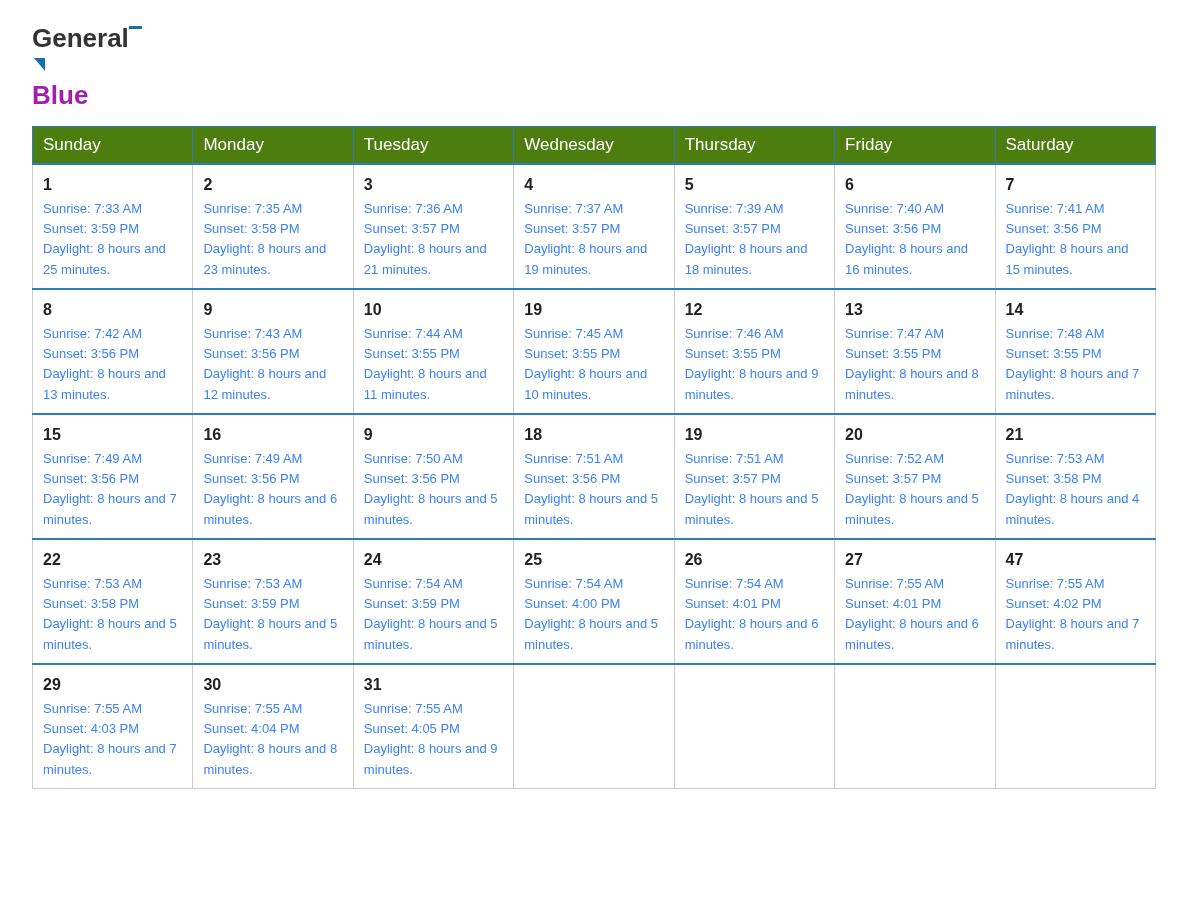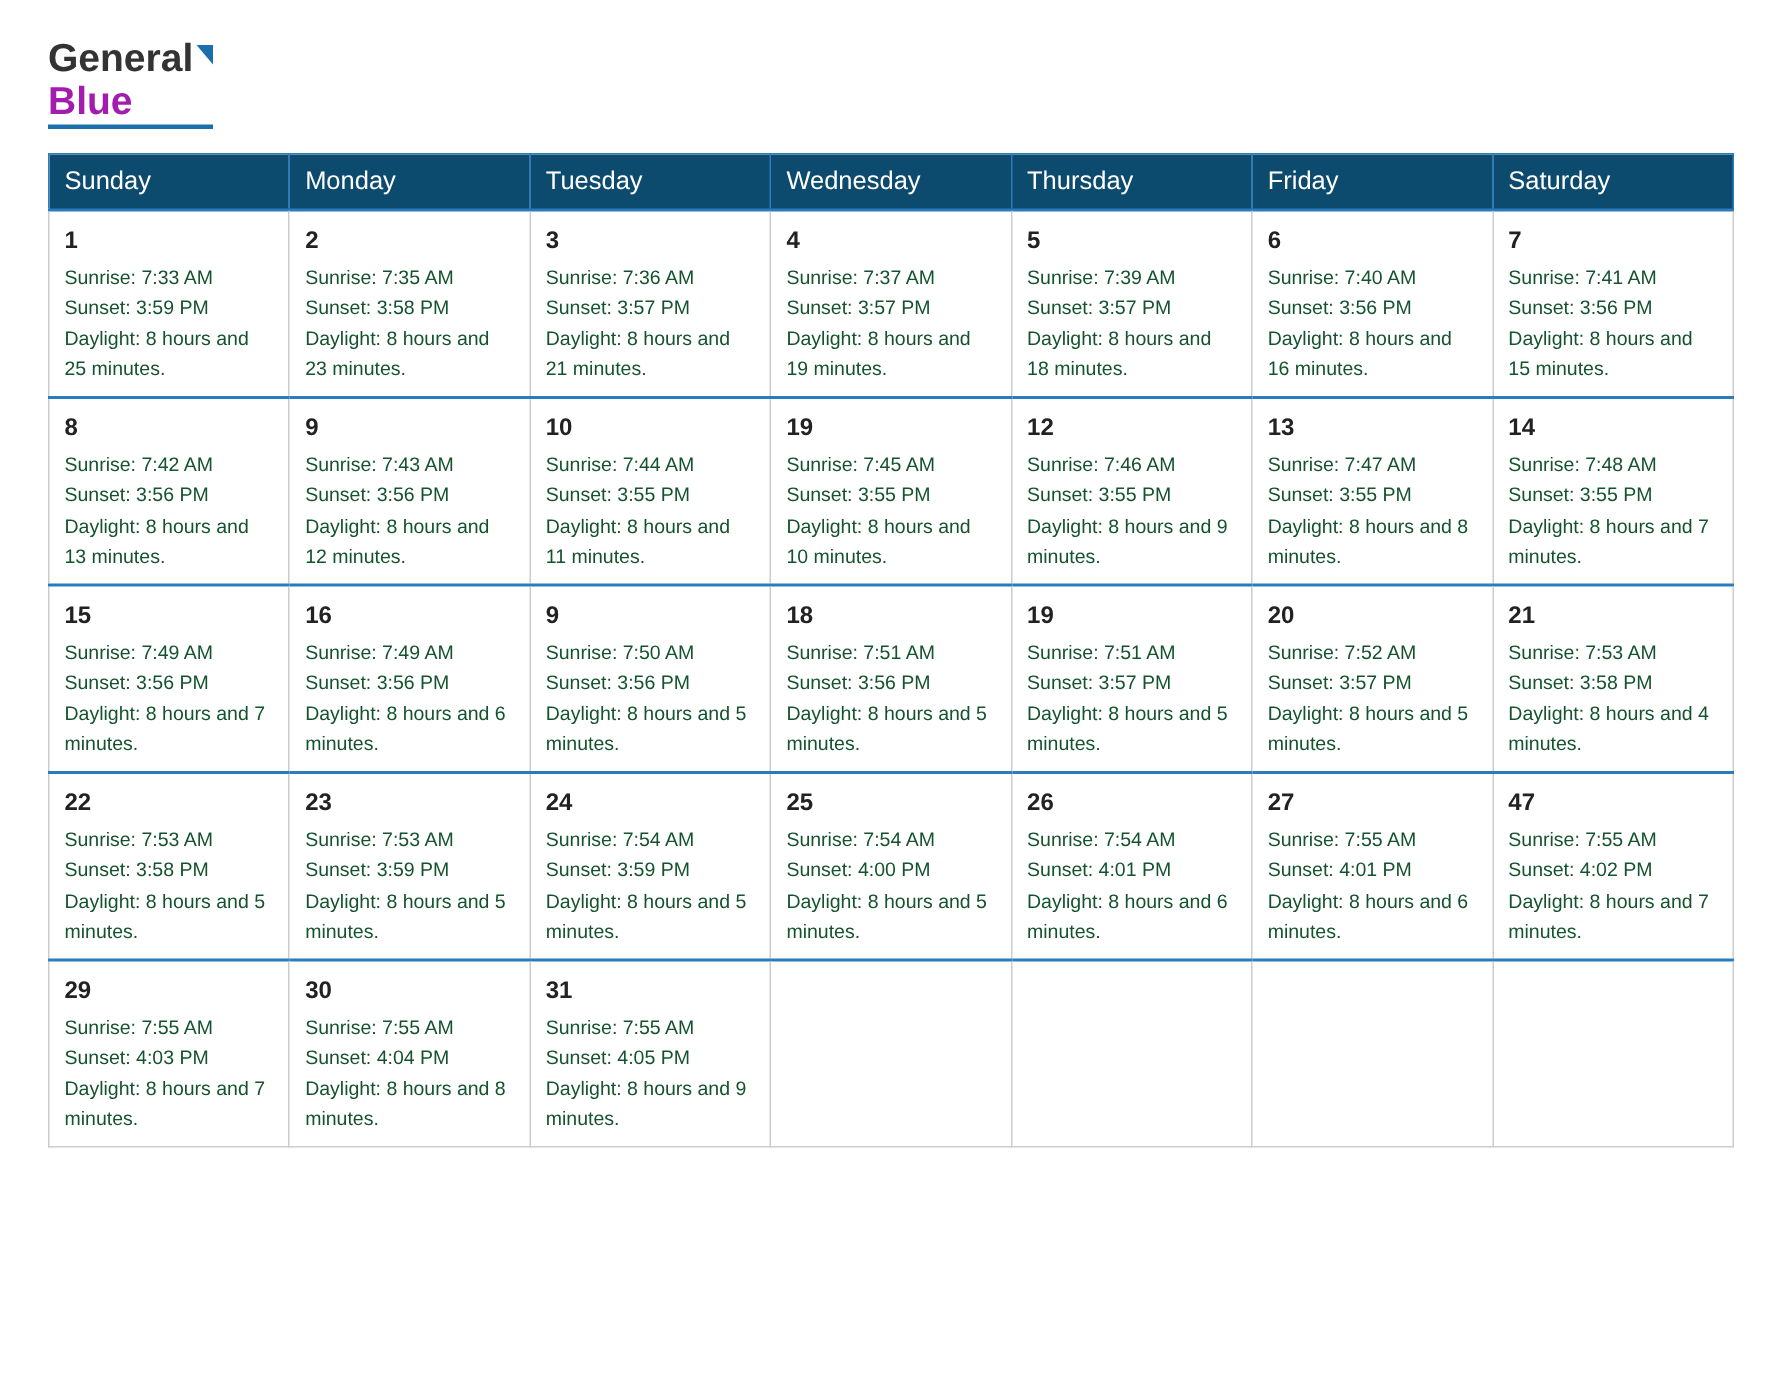--- a/index.html
+++ b/index.html
@@ -11,21 +11,21 @@
       min-height: 918px;
     }
     .header-area {
       display: flex;
       justify-content: space-between;
       align-items: flex-start;
       margin-bottom: 16px;
     }
     .logo-area {
       display: flex;
-      flex-direction: column;
+      flex-direction: row;
       align-items: flex-start;
     }
     .logo-text {
       font-size: 26px;
       font-weight: bold;
       color: #333;
       line-height: 1.1;
     }
     .logo-text span.blue {
       color: #a21caf;
@@ -61,21 +61,21 @@
       font-size: 22px;
       color: #333;
       margin-top: 4px;
     }
     table {
       width: 100%;
       border-collapse: collapse;
       table-layout: fixed;
     }
     thead tr {
-      background: #0c4a6e;
+      background: #4d7c0f;
     }
     thead th {
       color: #fff;
       font-size: 17px;
       font-weight: normal;
       padding: 8px 10px;
       border: 1px solid #2b7bbf;
       text-align: left;
     }
     tbody tr {
@@ -98,21 +98,21 @@
     }
     .day-num {
       font-size: 16px;
       font-weight: bold;
       color: #222;
       display: block;
       margin-bottom: 2px;
     }
     .day-info {
       font-size: 13px;
-      color: #14532d;
+      color: #3b82f6;
       line-height: 1.55;
     }
     tbody tr + tr td {
       border-top: 2px solid #2b7bbf;
     }
     .empty-cell {
       background: #fff;
     }
   </style>
 </head>

